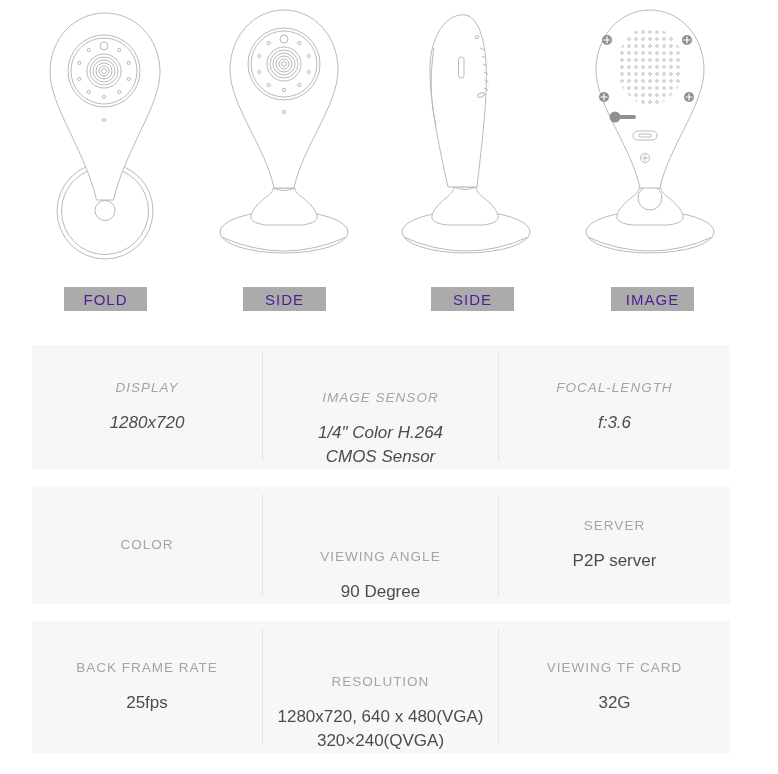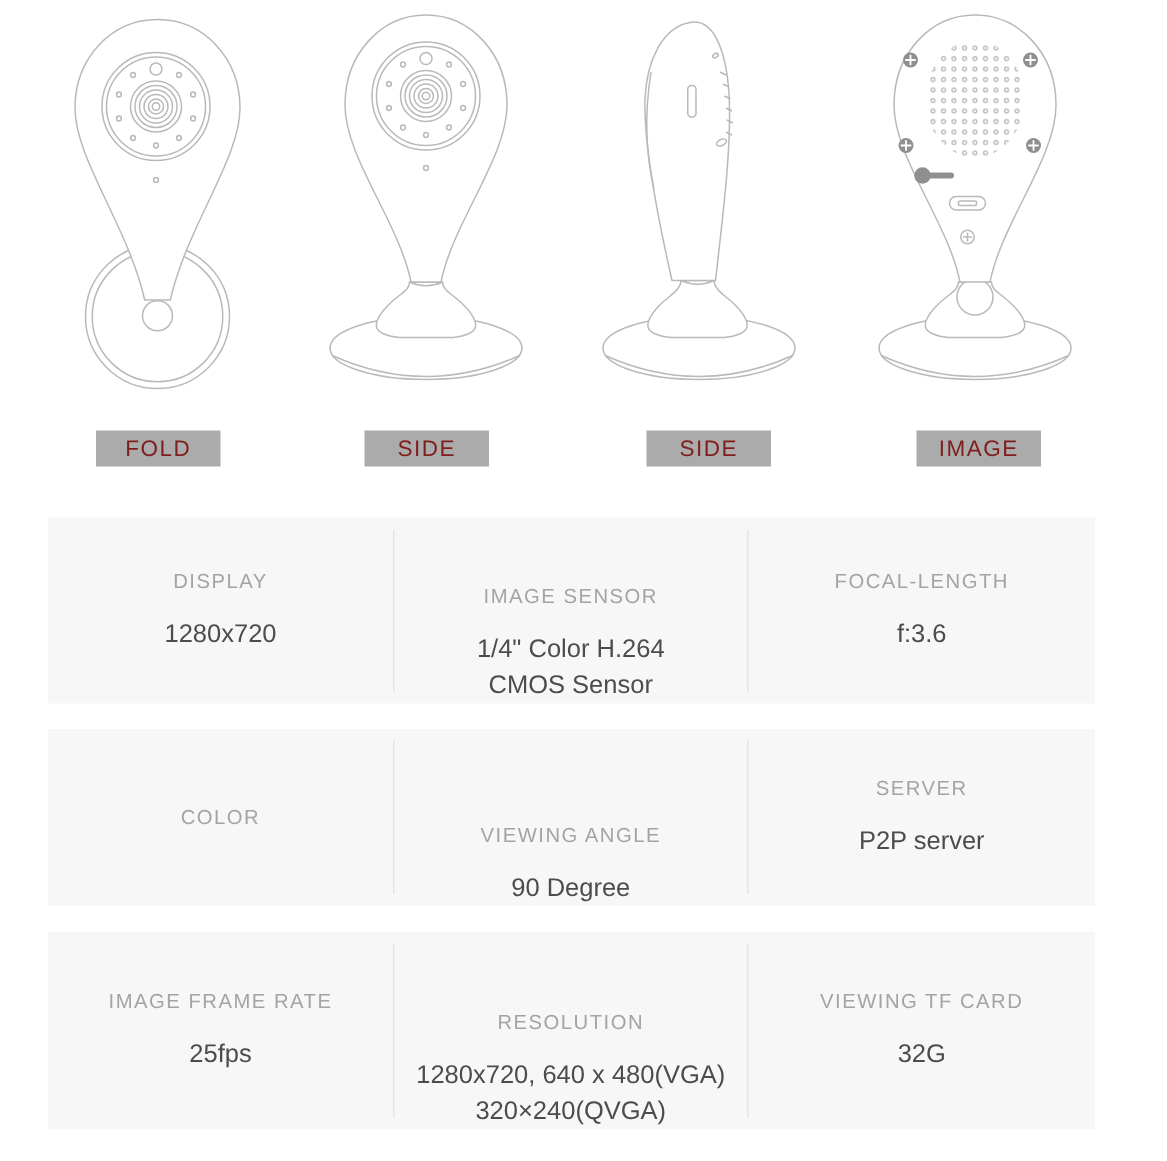--- a/index.html
+++ b/index.html
@@ -10,31 +10,31 @@
   
   .figures { position:absolute; left:0; top:0; width:778px; height:335px; }
   .figure { position:absolute; top:8px; width:160px; height:272px; }
   .figure svg { display:block; width:160px; height:272px; }
   .ln { stroke:#b9b9b9; stroke-width:1; fill:none; }
   .lnw { stroke:#b9b9b9; stroke-width:1; fill:#ffffff; }
   .dk { fill:#8f8f8f; stroke:none; }
   .dkl { stroke:#8f8f8f; fill:none; }
   .badge {
     position:absolute; top:287px; width:83px; height:24px;
-    background:#ababab; color:#7f1d1d;
+    background:#ababab; color:#4c1d95;
     display:flex; align-items:center; justify-content:center;
     font-size:15px; letter-spacing:1px;
   }
   
   .specs { position:absolute; left:32px; top:345px; width:698px; }
   .spec-row {
     position:absolute; left:0; width:698px;
     background:#f7f7f7; display:flex;
   }
-  .row-0 { top:0;   height:124px; }
+  .row-0 { top:0;   height:124px;font-style:italic; }
   .row-1 { top:141px; height:118px; }
   .row-2 { top:276px; height:132px; }
   .cell {
     display:flex; flex-direction:column; align-items:center; justify-content:center;
     gap:15px; text-align:center;
   }
   .cell-0 { width:230px; }
   .cell-1 { width:235px;justify-content:flex-end; }
   .cell-2 { width:231px; }
   .vdiv { width:1px; background:#e4e4e4; margin:8px 0; align-self:stretch; }
@@ -216,21 +216,21 @@
       </div>
       <div class="vdiv"></div>
       <div class="cell cell-2">
         <div class="spec-label">SERVER</div>
         <div class="spec-value">P2P server</div>
       </div>
     </div>
 
     <div class="spec-row row-2">
       <div class="cell cell-0">
-        <div class="spec-label">IMAGE FRAME RATE</div>
+        <div class="spec-label">BACK FRAME RATE</div>
         <div class="spec-value">25fps</div>
       </div>
       <div class="vdiv"></div>
       <div class="cell cell-1">
         <div class="spec-label">RESOLUTION</div>
         <div class="spec-value">1280x720, 640 x 480(VGA)
 320×240(QVGA)</div>
       </div>
       <div class="vdiv"></div>
       <div class="cell cell-2">

